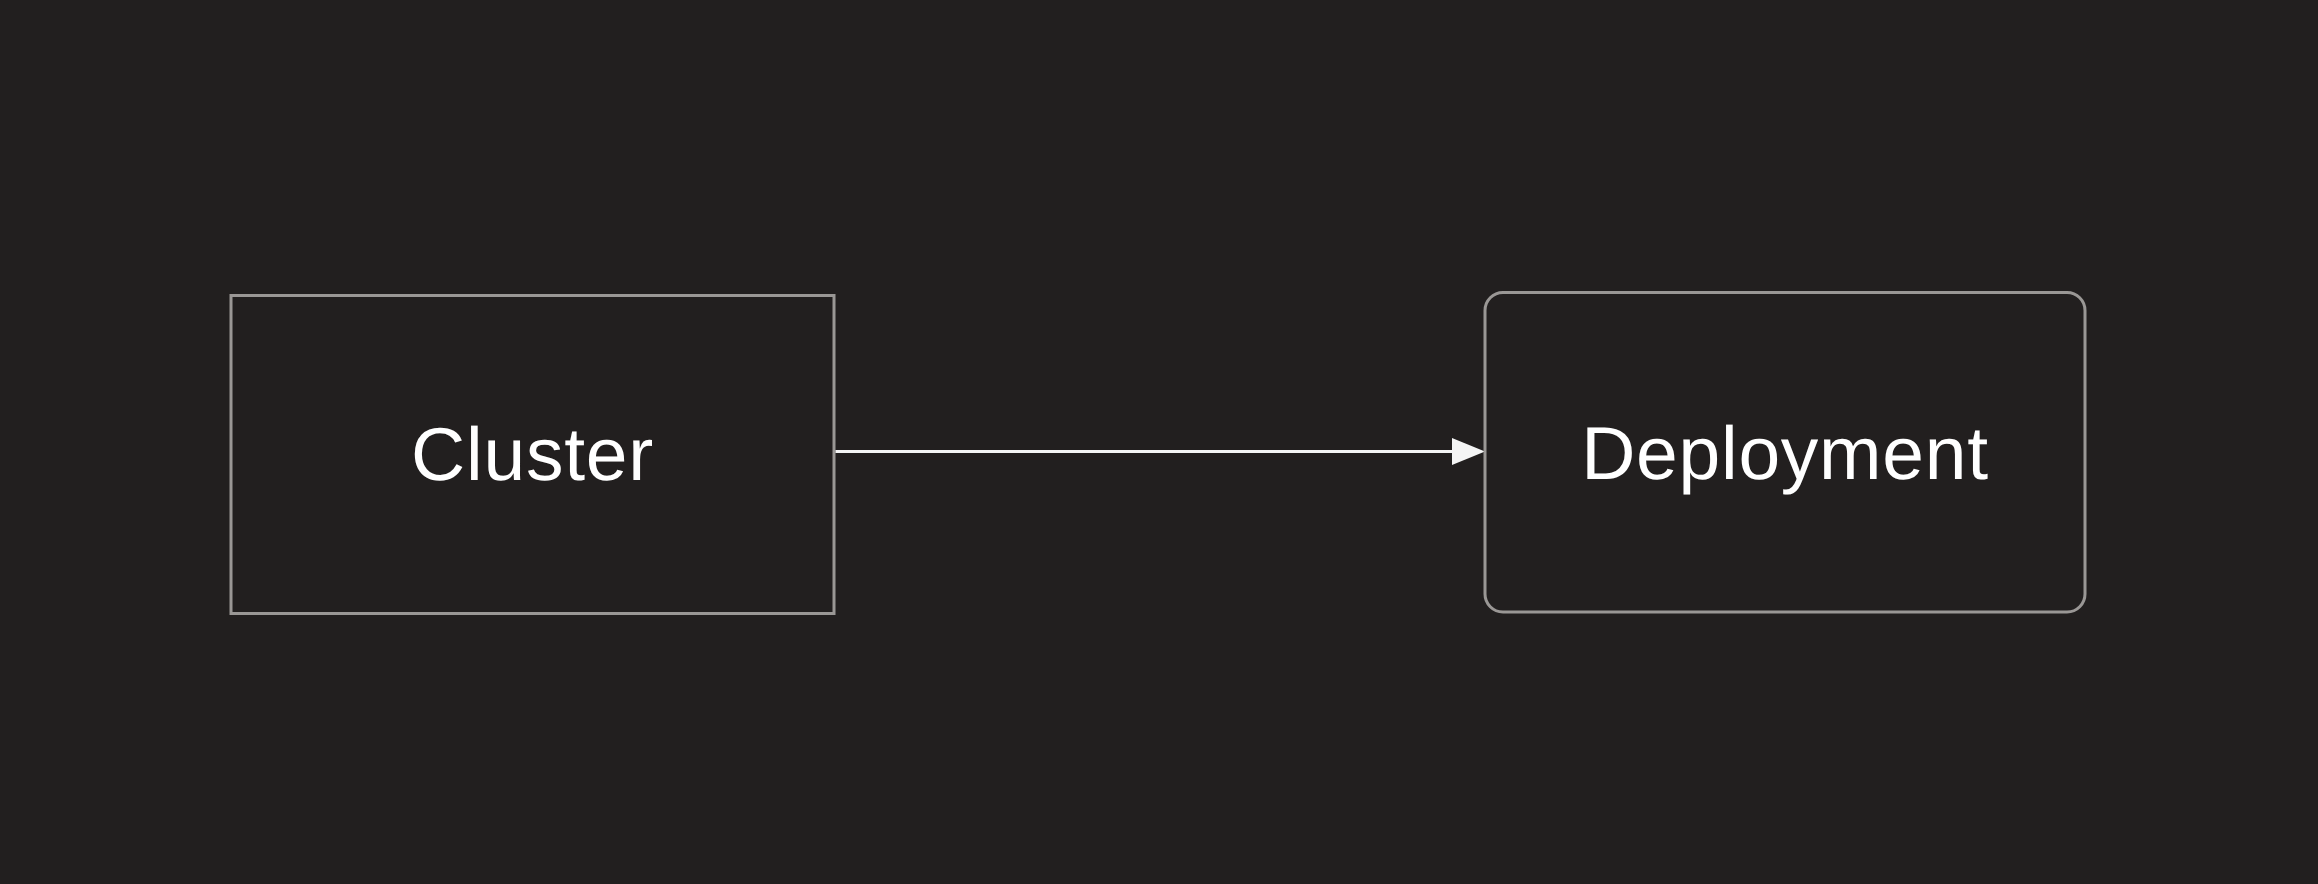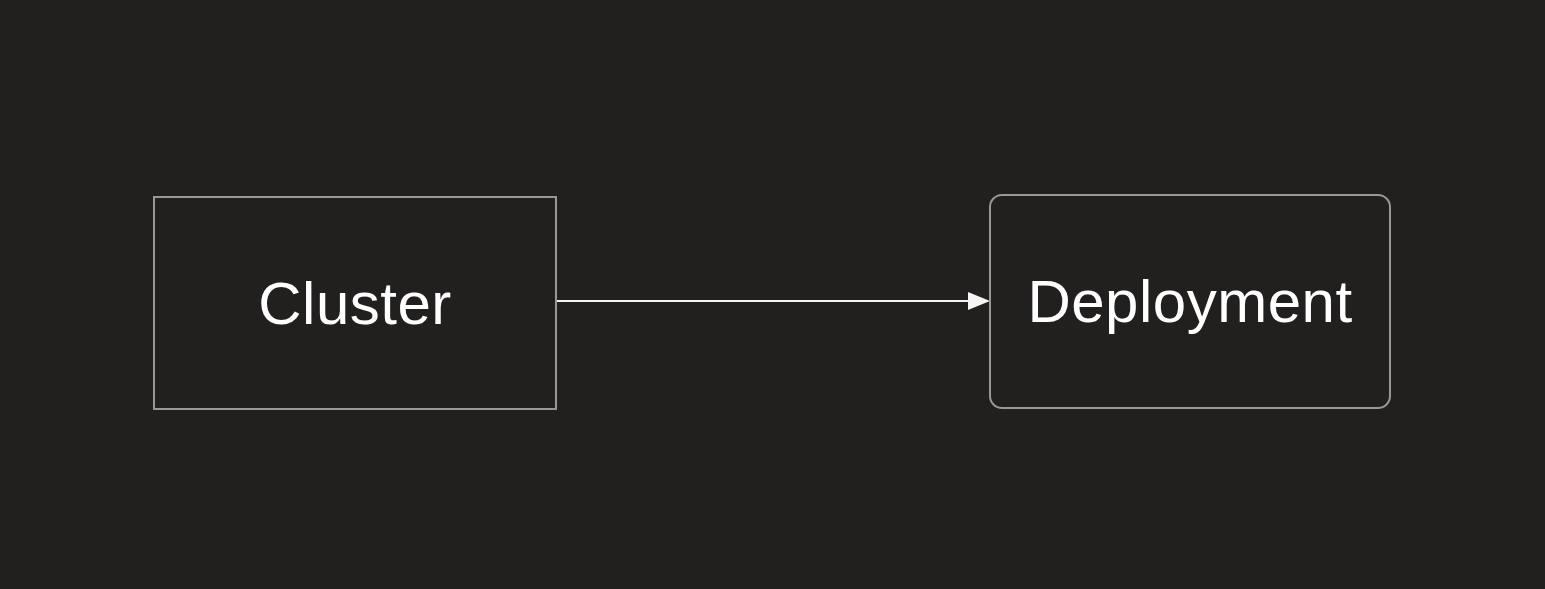--- a/index.html
+++ b/index.html
@@ -19,21 +19,21 @@
     inset: 0;
   }
   .node {
     position: absolute;
     border: 2px solid #9A9795;
     background: #221F1F;
     display: flex;
     align-items: center;
     justify-content: center;
     color: #FFFFFF;
-    font-size: 60px;
+    font-size: 50px;
     letter-spacing: 0.5px;
     box-sizing: border-box;
     text-align: center;
   }
   .node-cluster {
     left: 153px;
     top: 196px;
     width: 404px;
     height: 214px;
   }

